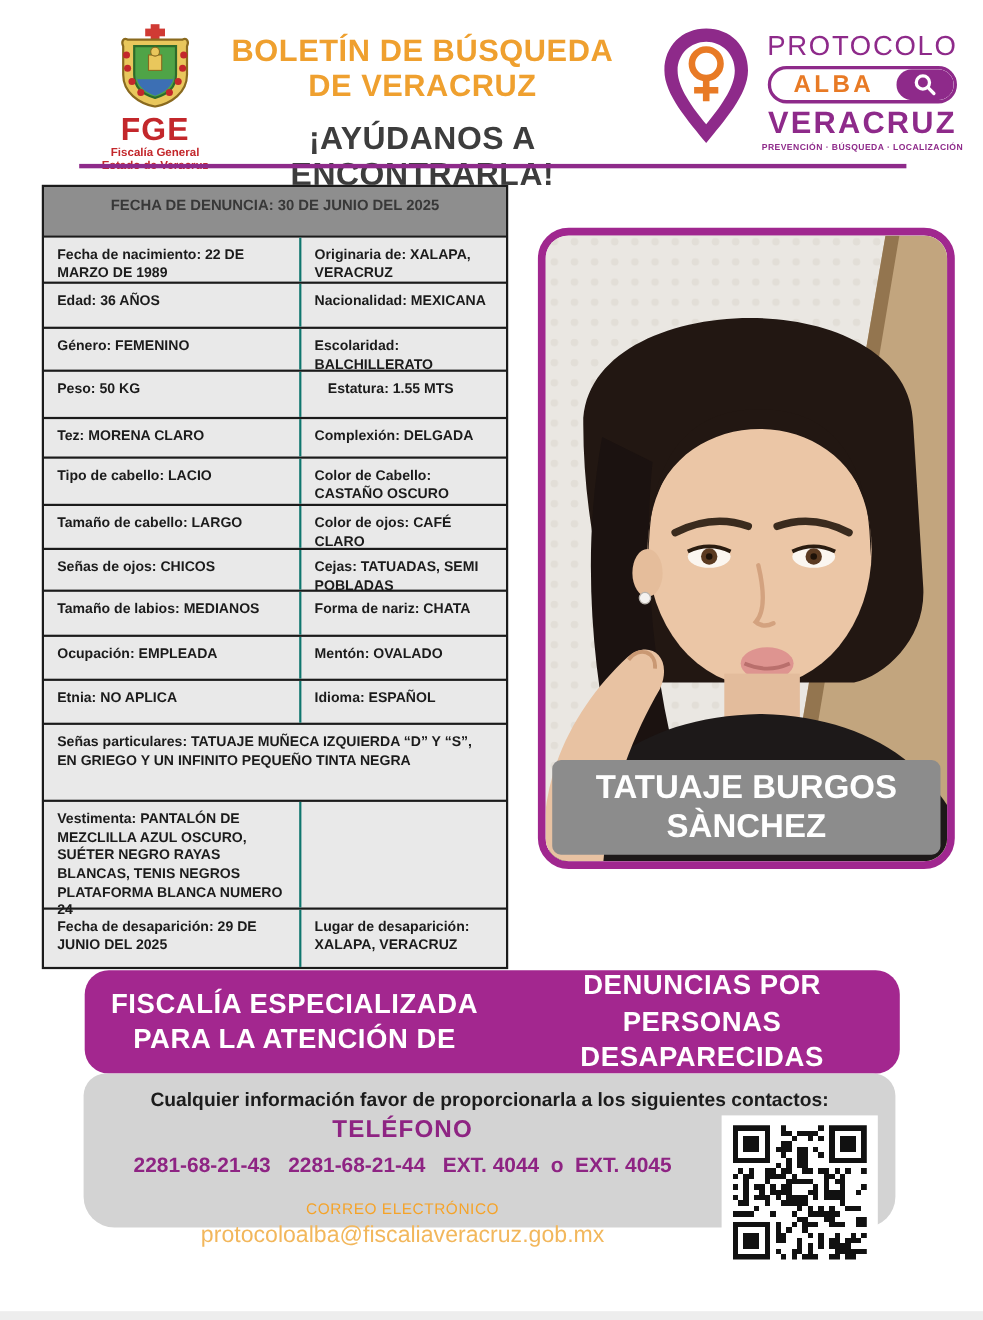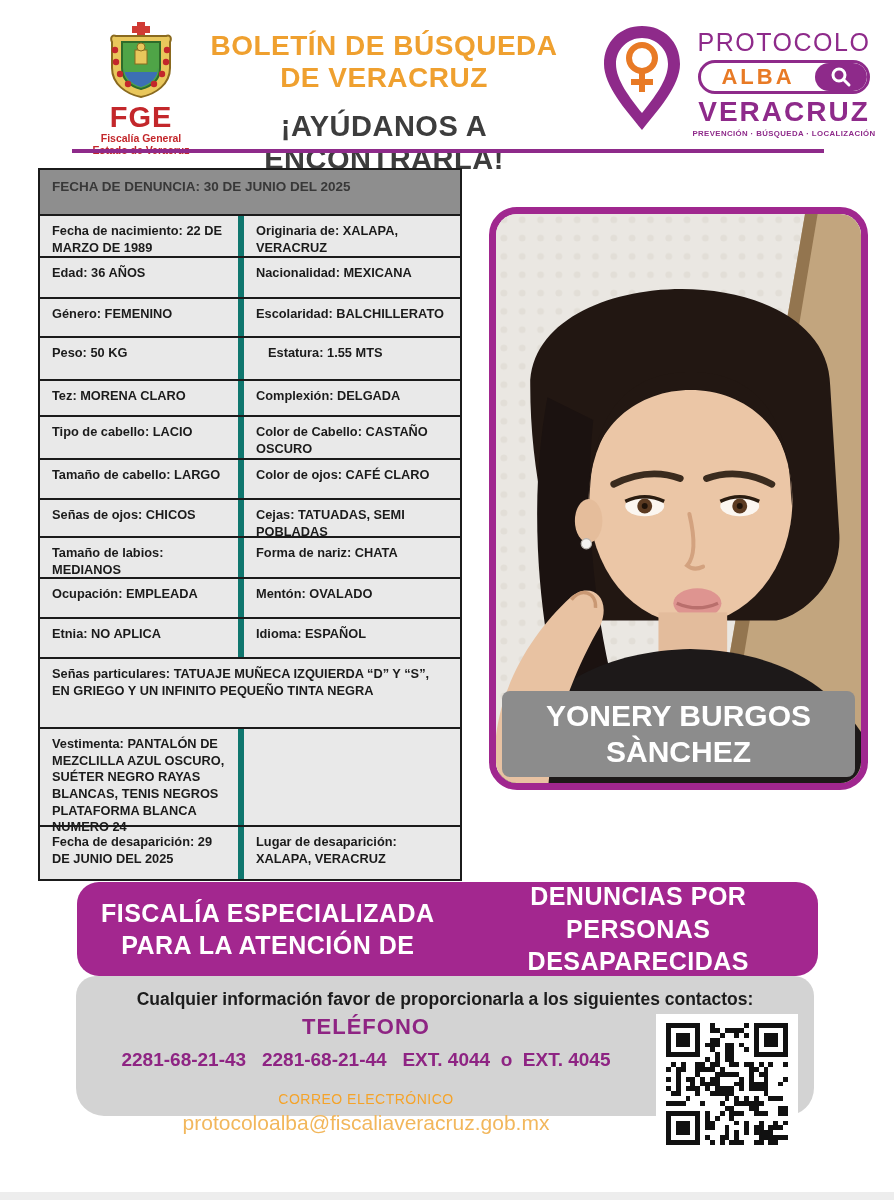--- a/index.html
+++ b/index.html
@@ -19,24 +19,24 @@
   .alba-protocolo { color:#8E2A8A; font-size:25px; font-weight:500; letter-spacing:1.5px; }
   .alba-pill { margin-top:3px; height:34px; width:172px; border:3px solid #8E2A8A; border-radius:18px; background:#fff; display:flex; overflow:hidden; align-items:stretch; }
   .alba-word { flex:1; display:flex; align-items:center; justify-content:center; color:#E87A25; font-size:22px; font-weight:900; letter-spacing:3px; }
   .alba-mag { width:52px; background:#8E2A8A; border-radius:15px; display:flex; align-items:center; justify-content:center; }
   .alba-veracruz { margin-top:2px; color:#8E2A8A; font-size:28px; font-weight:600; letter-spacing:2px; }
   .alba-tagline { margin-top:1px; color:#8E2A8A; font-size:7.8px; font-weight:700; letter-spacing:.4px; white-space:nowrap; }
   .divider { position:absolute; left:72px; top:149px; width:752px; height:4px; background:#8E2A8A; }
 
   
   .info-table { position:absolute; left:38px; top:168px; width:424px; border:2px solid #1b1b1b; background:#E9E9E9; }
-  .t-head { height:44px; background:#8E8E8E; color:#383838; font-size:13.5px; font-weight:700; padding:9px 12px 0 12px; }
+  .t-head { height:44px; background:#8E8E8E; color:#383838; font-size:13.5px; font-weight:700; padding:9px 12px 0 12px;text-align:center; }
   .t-row { display:flex; border-top:2px solid #1b1b1b; }
   .t-cell { padding:7px 10px 0 12px; font-size:12.8px; font-weight:700; color:#1b1b1b; line-height:1.3; }
-  .t-left { width:204px; border-right:6px solid #0f766e; }
+  .t-left { width:234px; border-right:2px solid #0f766e; }
   .t-right { flex:1; }
   .t-full { width:100%; }
 
   
   .photo-frame { position:absolute; left:489px; top:207px; width:379px; height:583px; border:7px solid #A0278F; border-radius:28px; overflow:hidden; background:#EAE7E2; }
   .photo-frame svg.portrait { position:absolute; inset:0; width:100%; height:100%; }
   .name-label { position:absolute; left:6px; right:6px; bottom:6px; height:86px; background:#8C8C8C; border-radius:8px; display:flex; align-items:center; justify-content:center; text-align:center; color:#ffffff; font-size:30px; font-weight:800; line-height:1.2; padding:0 30px; }
 
   
   .banner { position:absolute; left:77px; top:882px; width:741px; height:94px; background:#A3278F; border-radius:22px; display:flex; flex-direction:row; align-items:center; justify-content:center; }
@@ -202,21 +202,21 @@
       <path d="M199 262 Q 207 296 197 307 Q 203 312 211 308" stroke="#D3A27F" stroke-width="3.5" fill="none" stroke-linecap="round"></path>
       <ellipse cx="206" cy="340" rx="21" ry="13" fill="#DE9490"></ellipse>
       <path d="M188 340 Q 206 348 224 340" stroke="#B96F6C" stroke-width="3" fill="none"></path>
       <rect x="172" y="348" width="60" height="42" fill="#E3BC9C"></rect>
       <path d="M30 497 C55 415 120 382 200 380 C285 382 345 420 370 497 Z" fill="#1D1919"></path>
       <path d="M30 497 C22 430 55 372 95 335 C112 320 132 334 121 360 C100 396 80 445 76 497 Z" fill="#E8C2A2"></path>
       <path d="M96 337 C104 326 118 330 117 344" stroke="#C99873" stroke-width="3" fill="none"></path>
       <path d="M140 460 Q 152 448 162 462 Q 170 474 158 478" stroke="#EDEDED" stroke-width="4" fill="none" stroke-linecap="round"></path>
       <path d="M178 468 Q 188 458 196 470" stroke="#EDEDED" stroke-width="4" fill="none" stroke-linecap="round"></path>
     </svg>
-    <div class="name-label">YONERY BURGOS SÀNCHEZ</div>
+    <div class="name-label">TATUAJE BURGOS SÀNCHEZ</div>
   </div>
 
   <div class="banner">
     <div>FISCALÍA ESPECIALIZADA PARA LA ATENCIÓN DE</div>
     <div>DENUNCIAS POR PERSONAS DESAPARECIDAS</div>
   </div>
 
   <div class="contact-box">
     <div class="contact-intro">Cualquier información favor de proporcionarla a los siguientes contactos:</div>
     <div class="contact-row">

